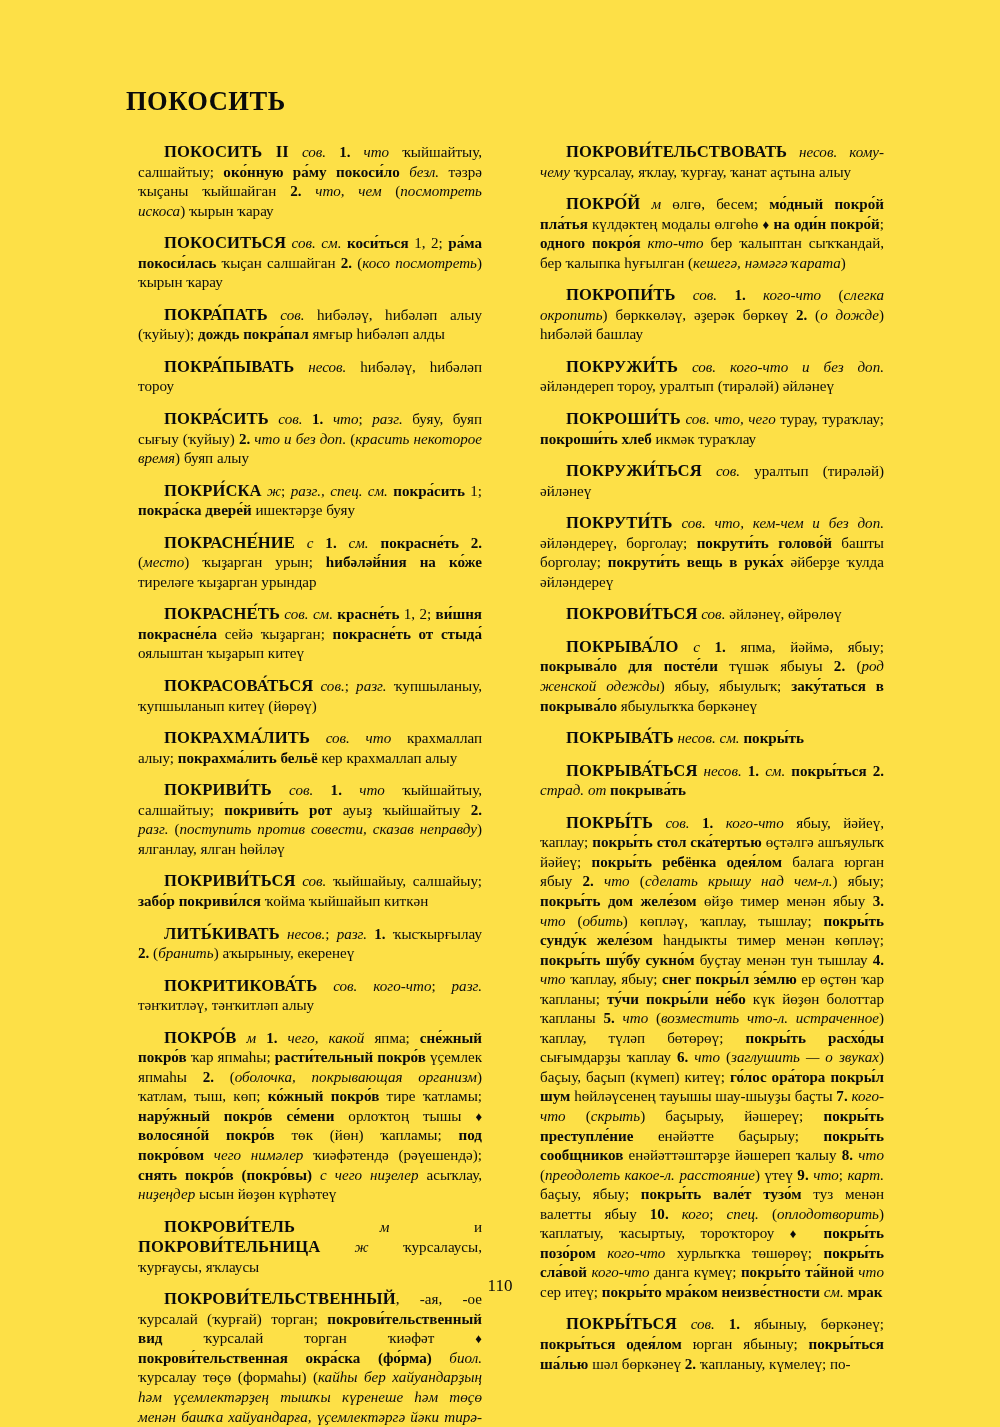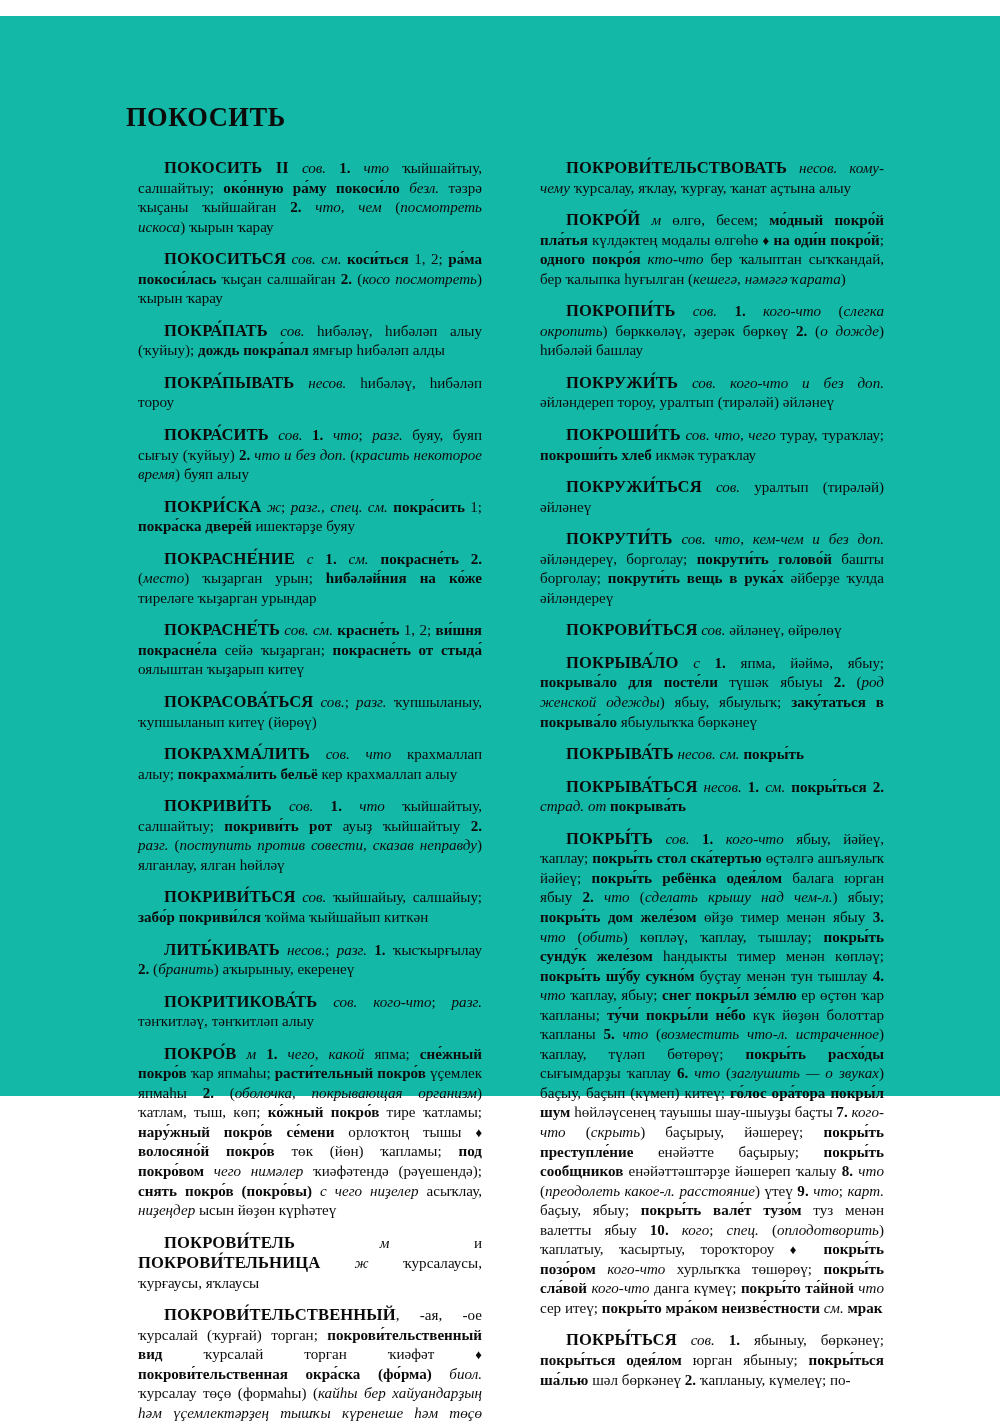--- a/index.html
+++ b/index.html
@@ -10,24 +10,24 @@
   body {
     width: 1000px;
     height: 1427px;
     font-family: "Liberation Serif", "DejaVu Serif", serif;
     color: #0b0b0b;
     position: relative;
     overflow: hidden;
   }
   .page {
     position: absolute;
-    left: 0; top: 16px;
+    left: 0; top: 0;
     width: 1000px;
-    height: 1080px;
-    background: #14b8a6;
+    height: 1427px;
+    background: #fde047;
   }
   .running-head {
     position: absolute;
     left: 126px;
     top: 88px;
     font-size: 26.5px;
     font-weight: bold;
     letter-spacing: 0.5px;
     line-height: 1;
   }
@@ -114,14 +114,15 @@
         <p><span class="hw">ПОКРОВИ́ТЬСЯ</span> <span class="it">сов.</span> әйләнеү, өйрөлөү</p>
         <p><span class="hw">ПОКРЫВА́ЛО</span> <span class="it">с</span> <span class="num">1.</span> япма, йәймә, ябыу; <span class="bd">покрыва́ло для посте́ли</span> түшәк ябыуы <span class="num">2.</span> (<span class="it">род женской одежды</span>) ябыу, ябыулыҡ; <span class="bd">заку́таться в покрыва́ло</span> ябыулыҡҡа бөркәнеү</p>
         <p><span class="hw">ПОКРЫВА́ТЬ</span> <span class="it">несов. см.</span> <span class="bd">покры́ть</span></p>
         <p><span class="hw">ПОКРЫВА́ТЬСЯ</span> <span class="it">несов.</span> <span class="num">1.</span> <span class="it">см.</span> <span class="bd">покры́ться</span> <span class="num">2.</span> <span class="it">страд. от</span> <span class="bd">покрыва́ть</span></p>
         <p><span class="hw">ПОКРЫ́ТЬ</span> <span class="it">сов.</span> <span class="num">1.</span> <span class="it">кого-что</span> ябыу, йәйеү, ҡаплау; <span class="bd">покры́ть стол ска́тертью</span> өҫтәлгә ашъяулыҡ йәйеү; <span class="bd">покры́ть ребёнка одея́лом</span> балага юрган ябыу <span class="num">2.</span> <span class="it">что</span> (<span class="it">сделать крышу над чем-л.</span>) ябыу; <span class="bd">покры́ть дом желе́зом</span> өйҙө тимер менән ябыу <span class="num">3.</span> <span class="it">что</span> (<span class="it">обить</span>) көпләү, ҡаплау, тышлау; <span class="bd">покры́ть сунду́к желе́зом</span> һандыкты тимер менән көпләү; <span class="bd">покры́ть шу́бу сукно́м</span> буҫтау менән тун тышлау <span class="num">4.</span> <span class="it">что</span> ҡаплау, ябыу; <span class="bd">снег покры́л зе́млю</span> ер өҫтөн ҡар ҡапланы; <span class="bd">ту́чи покры́ли не́бо</span> күк йөҙөн болоттар ҡапланы <span class="num">5.</span> <span class="it">что</span> (<span class="it">возместить что-л. истраченное</span>) ҡаплау, түләп бөтөрөү; <span class="bd">покры́ть расхо́ды</span> сығымдарҙы ҡаплау <span class="num">6.</span> <span class="it">что</span> (<span class="it">заглушить — о звуках</span>) баҫыу, баҫып (күмеп) китеү; <span class="bd">го́лос ора́тора покры́л шум</span> һөйләүсенең тауышы шау-шыуҙы баҫты <span class="num">7.</span> <span class="it">кого-что</span> (<span class="it">скрыть</span>) баҫырыу, йәшереү; <span class="bd">покры́ть преступле́ние</span> енәйәтте баҫырыу; <span class="bd">покры́ть сообщников</span> енәйәттәштәрҙе йәшереп ҡалыу <span class="num">8.</span> <span class="it">что</span> (<span class="it">преодолеть какое-л. расстояние</span>) үтеү <span class="num">9.</span> <span class="it">что</span>; <span class="it">карт.</span> баҫыу, ябыу; <span class="bd">покры́ть вале́т тузо́м</span> туз менән валетты ябыу <span class="num">10.</span> <span class="it">кого</span>; <span class="it">спец.</span> (<span class="it">оплодотворить</span>) ҡаплатыу, ҡасыртыу, тороҡтороу <span class="lozenge">♦</span> <span class="bd">покры́ть позо́ром</span> <span class="it">кого-что</span> хурлыҡҡа төшөрөү; <span class="bd">покры́ть сла́вой</span> <span class="it">кого-что</span> данга күмеү; <span class="bd">покры́то та́йной</span> <span class="it">что</span> сер итеү; <span class="bd">покры́то мра́ком неизве́стности</span> <span class="it">см.</span> <span class="bd">мрак</span></p>
         <p><span class="hw">ПОКРЫ́ТЬСЯ</span> <span class="it">сов.</span> <span class="num">1.</span> ябыныу, бөркәнеү; <span class="bd">покры́ться одея́лом</span> юрган ябыныу; <span class="bd">покры́ться ша́лью</span> шәл бөркәнеү <span class="num">2.</span> ҡапланыу, күмелеү; по-</p>
       </div>
 
   </div>
 
+  <div class="page-number">110</div>
 
 </div>
 
 </body></html>

